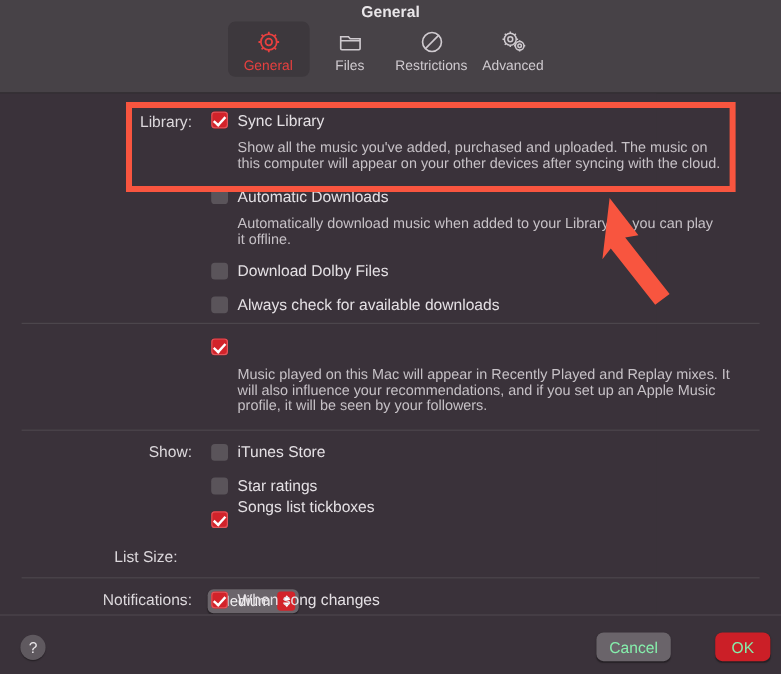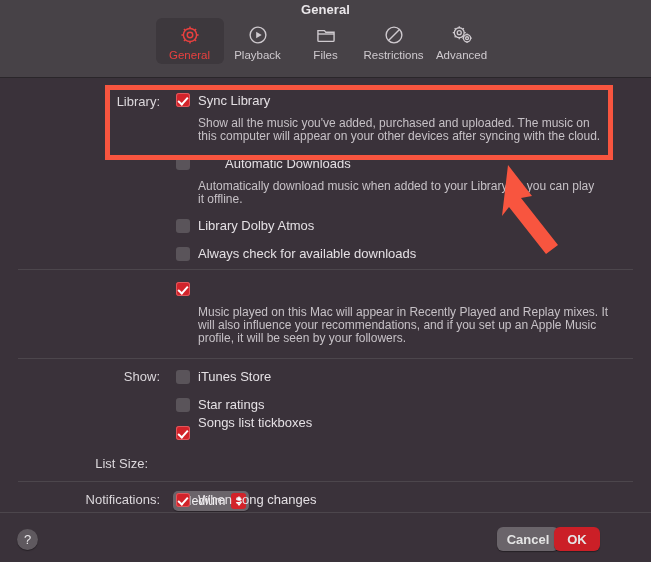--- a/index.html
+++ b/index.html
@@ -127,26 +127,25 @@
     width: 21px; height: 21px; border-radius: 50%;
     background: #5f595f;
     color: #e9e6e9; font-size: 13px;
     display: flex; align-items: center; justify-content: center;
     box-shadow: 0 1px 1px rgba(0,0,0,.35);
   }
   .btn {
     position: absolute; top: 14px;
     height: 24px; border-radius: 6px;
     display: flex; align-items: center; justify-content: center;
-    font-size: 13px; color: #e5e5e5;
+    font-size: 13px; color: #86efac;
     box-shadow: 0 1px 1px rgba(0,0,0,.35);
-    font-weight: bold;
   }
   #cancelbtn { left: 497px; width: 62px; background: #6a646a; }
-  #okbtn     { left: 554px; width: 46px; background: #cb1f27; }
+  #okbtn     { left: 596px; width: 46px; background: #cb1f27; }
 
   
   #redbox {
     position: absolute; left: 105px; top: 85px;
     width: 508px; height: 75px;
     border: 5px solid #f8553f;
     pointer-events: none;
   }
   #arrow { position: absolute; left: 480px; top: 150px; pointer-events: none; }
 </style>
@@ -164,29 +163,20 @@
         <span class="glyph">
           <svg width="22" height="22" viewBox="0 0 24 24" fill="none" stroke="#e8403f" stroke-width="1.6">
             <circle cx="12" cy="12" r="3"></circle>
             <path d="M12 2.6v2.2M12 19.2v2.2M21.4 12h-2.2M4.8 12H2.6M18.6 5.4l-1.6 1.6M7 17l-1.6 1.6M18.6 18.6L17 17M7 7L5.4 5.4"></path>
             <circle cx="12" cy="12" r="7.2"></circle>
           </svg>
         </span>
         <span class="tlabel">General</span>
       </div>
 
-      <div class="tool">
-        <span class="glyph">
-          <svg width="22" height="22" viewBox="0 0 24 24" fill="none" stroke="#cfcacf" stroke-width="1.5">
-            <circle cx="12" cy="12" r="8.6"></circle>
-            <path d="M10 8.4l6 3.6-6 3.6z" fill="#cfcacf" stroke="none"></path>
-          </svg>
-        </span>
-        <span class="tlabel">Playback</span>
-      </div>
 
       <div class="tool">
         <span class="glyph">
           <svg width="22" height="22" viewBox="0 0 24 24" fill="none" stroke="#cfcacf" stroke-width="1.5">
             <path d="M3.2 7.2h7l1.6 1.8h9V18a1 1 0 0 1-1 1H4.2a1 1 0 0 1-1-1z"></path>
             <path d="M3.2 10.9h17.6"></path>
           </svg>
         </span>
         <span class="tlabel">Files</span>
       </div>
@@ -219,25 +209,25 @@
   </div>
 
   <div id="content">
 
     <div class="rlabel" style="left:60px; top:16px; width:100px;">Library:</div>
     <div class="cbox on" style="left:176px; top:15px;"></div>
     <div class="ctext" style="left:198px; top:15px;">Sync Library</div>
     <div class="desc" style="left:198px; top:39px; width:404px;">Show all the music you've added, purchased and uploaded. The music on this computer will appear on your other devices after syncing with the cloud.</div>
 
     <div class="cbox off" style="left:176px; top:78px;"></div>
-    <div class="ctext" style="left:198px; top:78px;margin-left:27px;">Automatic Downloads</div>
+    <div class="ctext" style="left:198px; top:78px;">Automatic Downloads</div>
     <div class="desc" style="left:198px; top:102px; width:404px;">Automatically download music when added to your Library so you can play it offline.</div>
 
     <div class="cbox off" style="left:176px; top:141px;"></div>
-    <div class="ctext" style="left:198px; top:140px;">Library Dolby Atmos</div>
+    <div class="ctext" style="left:198px; top:140px;">Download Dolby Files</div>
 
     <div class="cbox off" style="left:176px; top:169px;"></div>
     <div class="ctext" style="left:198px; top:168px;">Always check for available downloads</div>
 
     <div class="sep" style="top:191px;"></div>
 
     <div class="cbox on" style="left:176px; top:204px;"></div>
     <div class="desc" style="left:198px; top:228px; width:414px;">Music played on this Mac will appear in Recently Played and Replay mixes. It will also influence your recommendations, and if you set up an Apple Music profile, it will be seen by your followers.</div>
 
     <div class="sep" style="top:280px;"></div>

